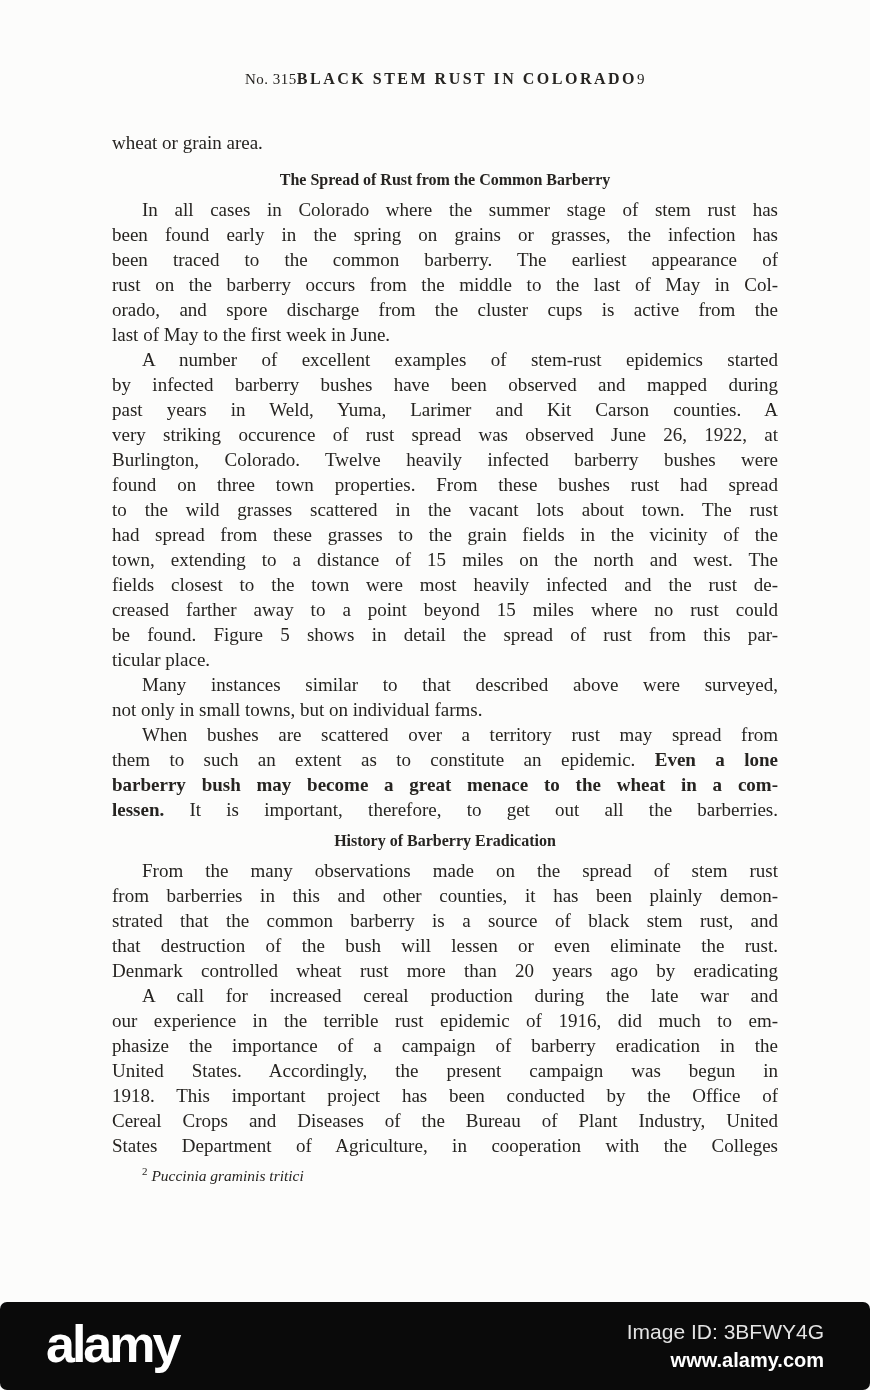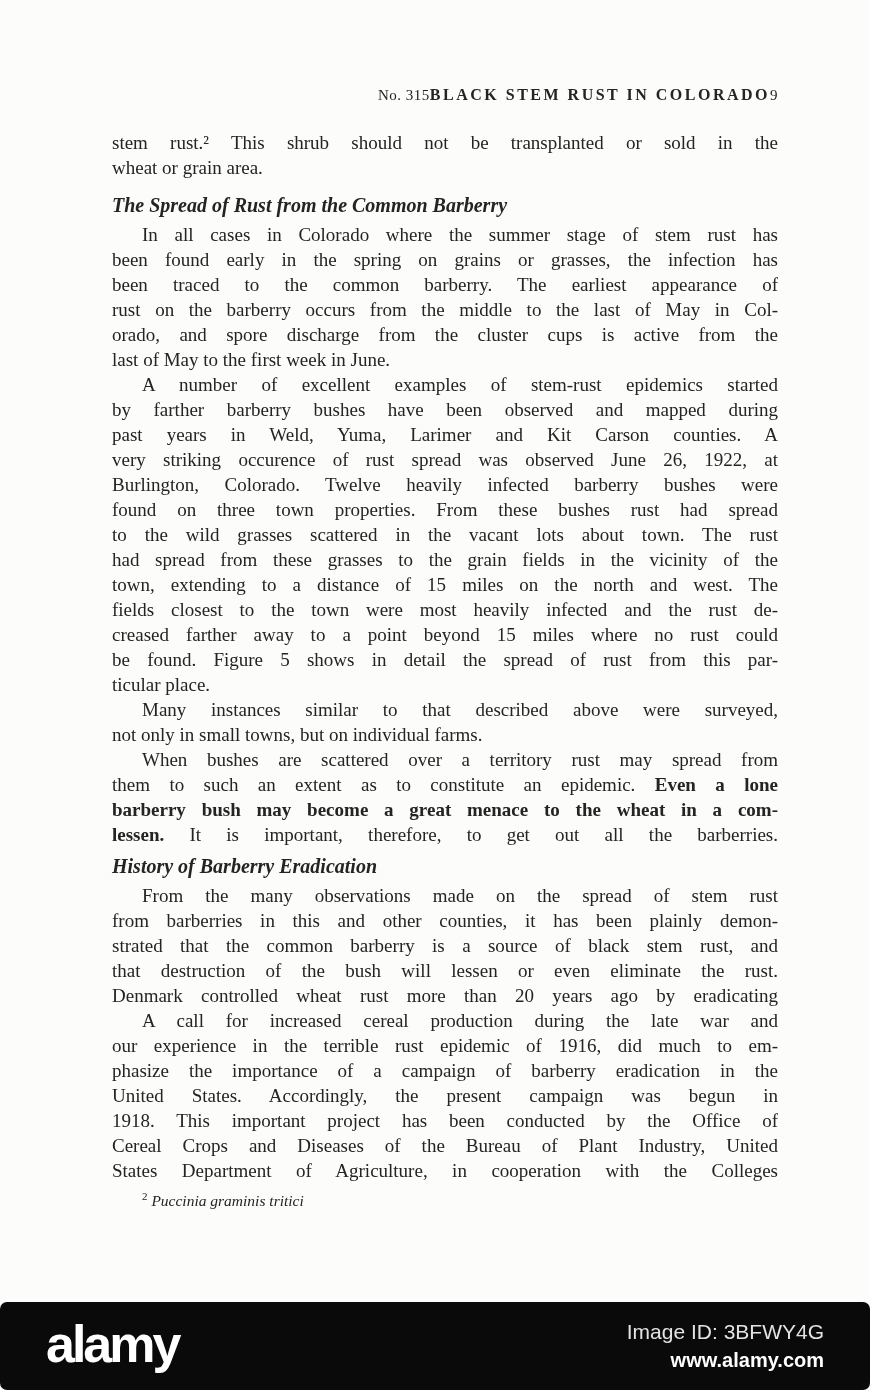--- a/index.html
+++ b/index.html
@@ -6,22 +6,22 @@
   .canvas{
     position:relative;
     width:870px;height:1390px;
     background:#fcfcfb;
     overflow:hidden;
     font-family:"Liberation Serif", serif;
     color:#262421;
   }
   
   .page-header{
-    position:absolute;top:86px;left:112px;width:666px;
-    display:flex;justify-content:flex-end;align-items:baseline;
+    position:absolute;top:70px;left:112px;width:666px;
+    display:flex;justify-content:center;align-items:baseline;
     font-size:15px;letter-spacing:0.5px;
   }
   .page-header .title{
     font-size:16px;font-weight:bold;letter-spacing:2.5px;
   }
   #body-blocks{
     position:absolute;top:130px;left:112px;width:666px;
     font-size:19px;
   }
   .para{margin:0;}
@@ -29,23 +29,22 @@
     height:25px;line-height:25px;
     text-align:justify;text-align-last:justify;
     overflow:hidden;white-space:nowrap0; 
   }
   .line.short{text-align-last:left;}
   .line.first{text-indent:30px;}
   .b{font-weight:bold;}
   .it{font-style:italic;}
   .heading{
     height:26px;line-height:26px;
-    font-weight:bold;font-size:20px;
+    text-align:center;font-weight:bold;font-size:16px;
     margin:12px 0 4px 0;
-    font-style:italic;
   }
   .heading.h2{margin:6px 0 4px 0;}
   .footnote{
     position:relative;margin-top:3px;padding-left:30px;
     font-size:15.5px;line-height:20px;
   }
   .footnote sup{font-size:11px;}
   
   .alamy-bar{
     position:absolute;left:0;right:0;top:1302px;bottom:0;
@@ -73,35 +72,34 @@
 
   <div class="page-header">
     <span>No. 315</span>
     <span class="title">BLACK STEM RUST IN COLORADO</span>
     <span>9</span>
   </div>
 
   <div id="body-blocks">
 
   <div class="para">
-        <div class="line"><span>stem rust.²  This shrub should not be transplanted or sold in the</span></div>
         <div class="line short"><span>wheat or grain area.</span></div>
       </div>
       <div class="heading">The Spread of Rust from the Common Barberry</div>
       <div class="para">
         <div class="line first"><span>In all cases in Colorado where the summer stage of stem rust has</span></div>
         <div class="line"><span>been found early in the spring on grains or grasses, the infection has</span></div>
         <div class="line"><span>been traced to the common barberry.  The earliest appearance of</span></div>
         <div class="line"><span>rust on the barberry occurs from the middle to the last of May in Col-</span></div>
         <div class="line"><span>orado, and spore discharge from the cluster cups is active from the</span></div>
         <div class="line short"><span>last of May to the first week in June.</span></div>
       </div>
       <div class="para">
         <div class="line first"><span>A number of excellent examples of stem-rust epidemics started</span></div>
-        <div class="line"><span>by farther barberry bushes have been observed and mapped during</span></div>
+        <div class="line"><span>by infected barberry bushes have been observed and mapped during</span></div>
         <div class="line"><span>past years in Weld, Yuma, Larimer and Kit Carson counties.  A</span></div>
         <div class="line"><span>very striking occurence of rust spread was observed June 26, 1922, at</span></div>
         <div class="line"><span>Burlington, Colorado.  Twelve heavily infected barberry bushes were</span></div>
         <div class="line"><span>found on three town properties.  From these bushes rust had spread</span></div>
         <div class="line"><span>to the wild grasses scattered in the vacant lots about town.  The rust</span></div>
         <div class="line"><span>had spread from these grasses to the grain fields in the vicinity of the</span></div>
         <div class="line"><span>town, extending to a distance of 15 miles on the north and west.  The</span></div>
         <div class="line"><span>fields closest to the town were most heavily infected and the rust de-</span></div>
         <div class="line"><span>creased farther away to a point beyond 15 miles where no rust could</span></div>
         <div class="line"><span>be found.  Figure 5 shows in detail the spread of rust from this par-</span></div>

